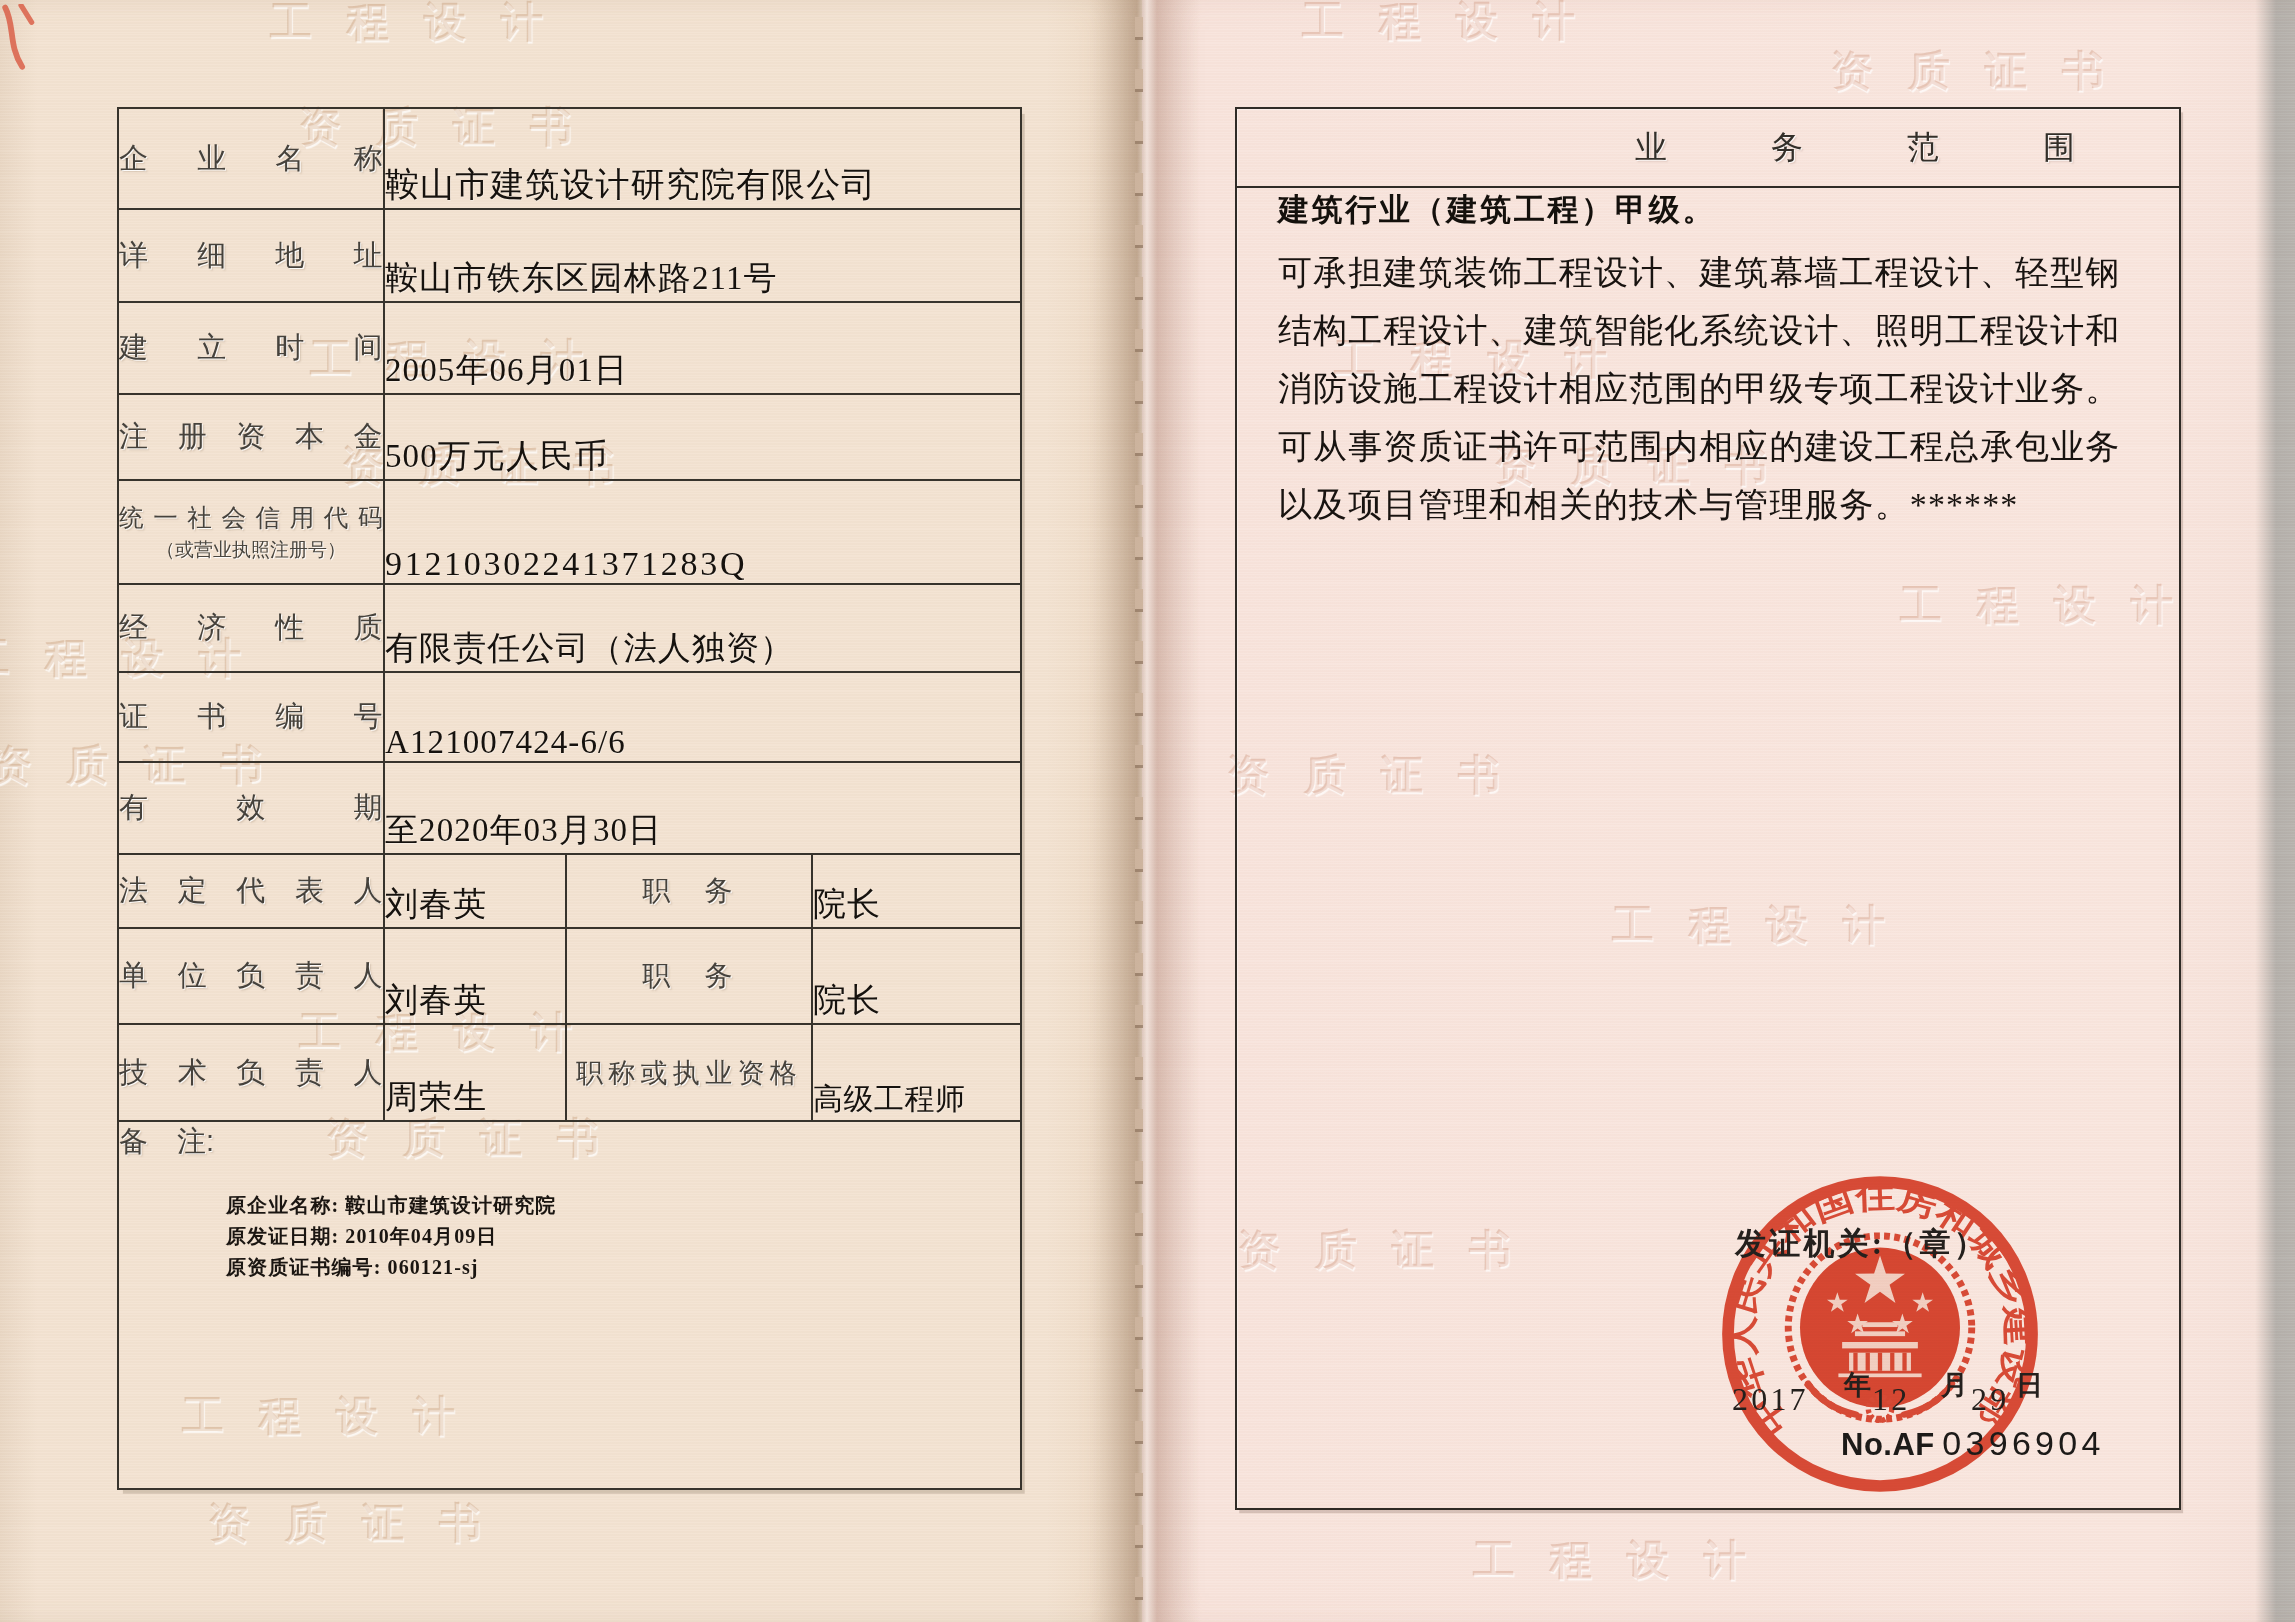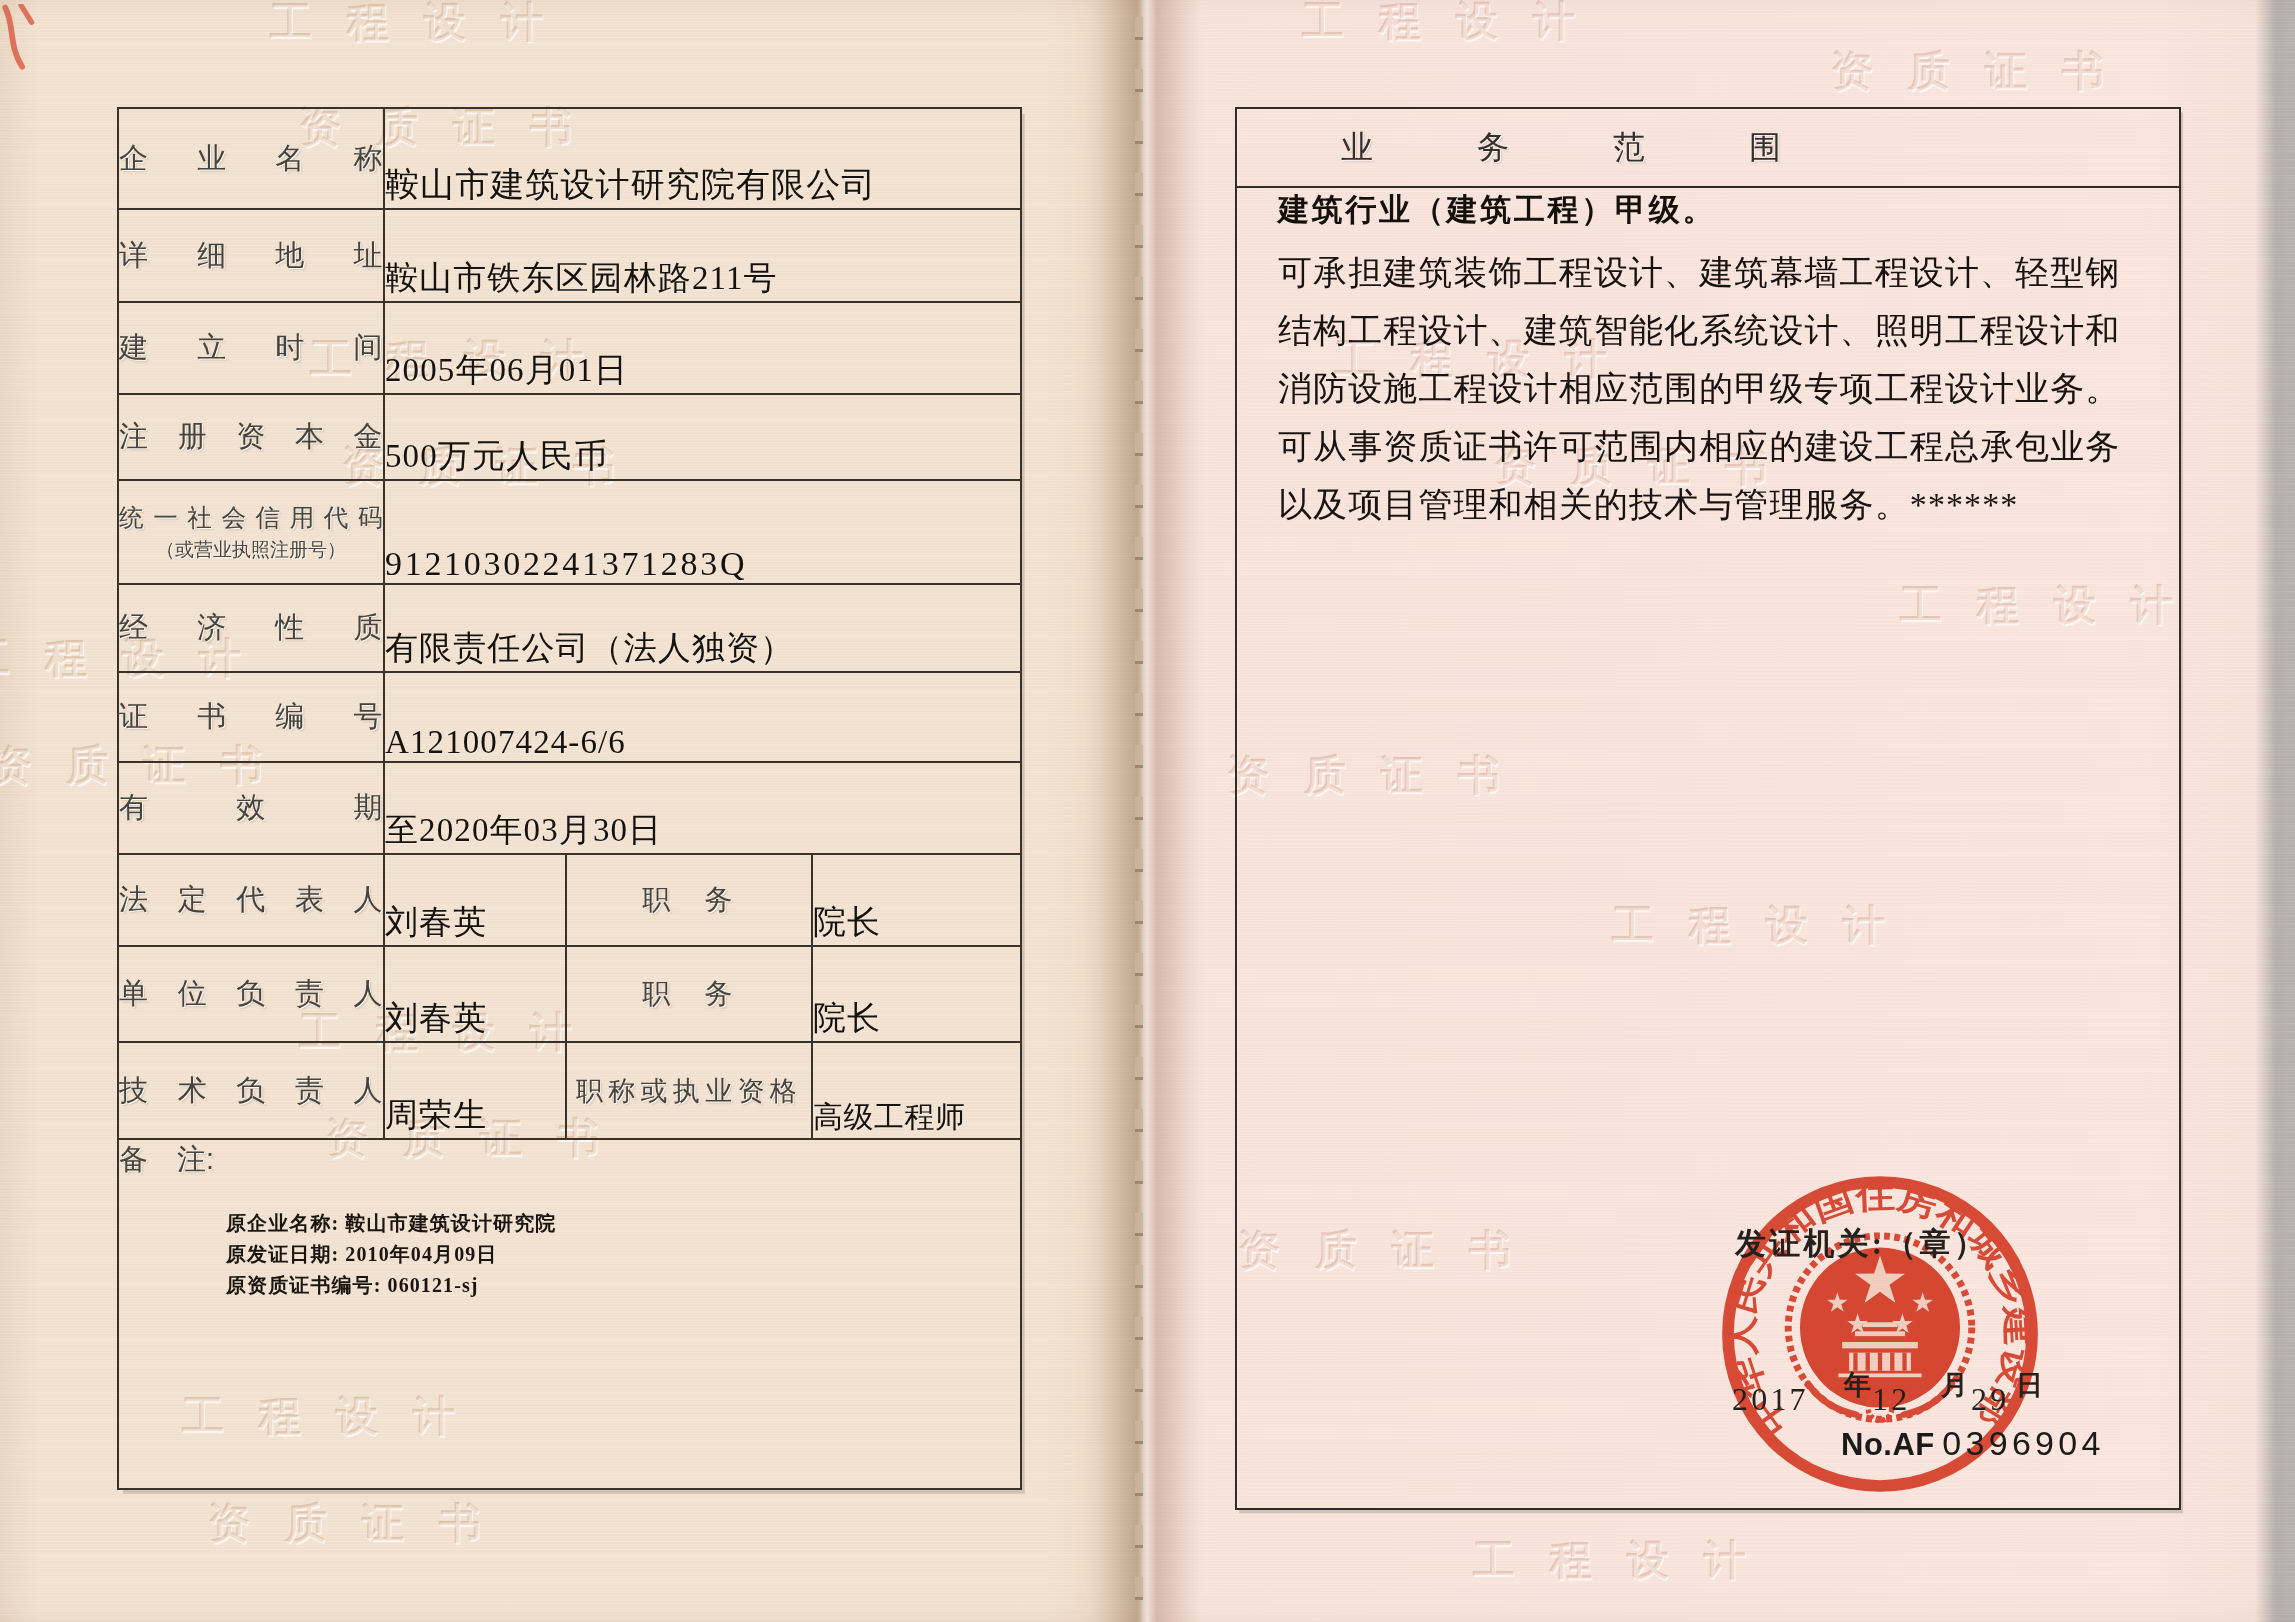--- a/index.html
+++ b/index.html
@@ -87,21 +87,21 @@
     font-size:20px;line-height:1.55;color:#1a1511;letter-spacing:1.1px;
   }
   
   .scope-box{
     position:absolute;left:93px;top:107px;width:942px;height:1399px;z-index:1;
     border:2.7px solid #2f2b26;
     box-shadow:3.2px 4.3px 0 -1.1px rgba(110,85,70,.25), inset 1.1px 1.1px 0 rgba(255,255,255,.4);
   }
   .scope-header{
     height:77px;border-bottom:2.1px solid #2f2b26;
-    display:flex;align-items:center;justify-content:flex-start;
+    display:flex;align-items:center;justify-content:flex-end;
   }
   .scope-title{
     font-size:32px;color:#332f29;letter-spacing:104px;padding-left:104px;
     text-shadow:1.1px 1.1px 0.5px rgba(255,255,255,.85), 2.1px 2.1px 1.6px rgba(150,110,95,.22);
   }
   .scope-content{position:absolute;left:136px;top:189px;width:897px;}
   .grade-line{
     font-weight:bold;font-size:31px;color:#14100c;letter-spacing:2.7px;margin-bottom:13px;
   }
   .scope-lines{
@@ -207,21 +207,21 @@
             <div class="jlbl">证书编号</div>
           </td>
       <td class="val" colspan="3">A121007424-6/6</td>
     </tr>
     <tr style="height:92px">
       <td class="lbl">
             <div class="jlbl">有效期</div>
           </td>
       <td class="val" colspan="3">至2020年03月30日</td>
     </tr>
-    <tr style="height:92px">
+    <tr style="height:74px">
       <td class="lbl">
             <div class="jlbl">法定代表人</div>
           </td>
       <td class="val">刘春英</td>
       <td class="slbl"><span class="slbl-in">职　务</span></td>
       <td class="val">院长</td>
     </tr>
     <tr style="height:96px">
       <td class="lbl">
             <div class="jlbl">单位负责人</div>

